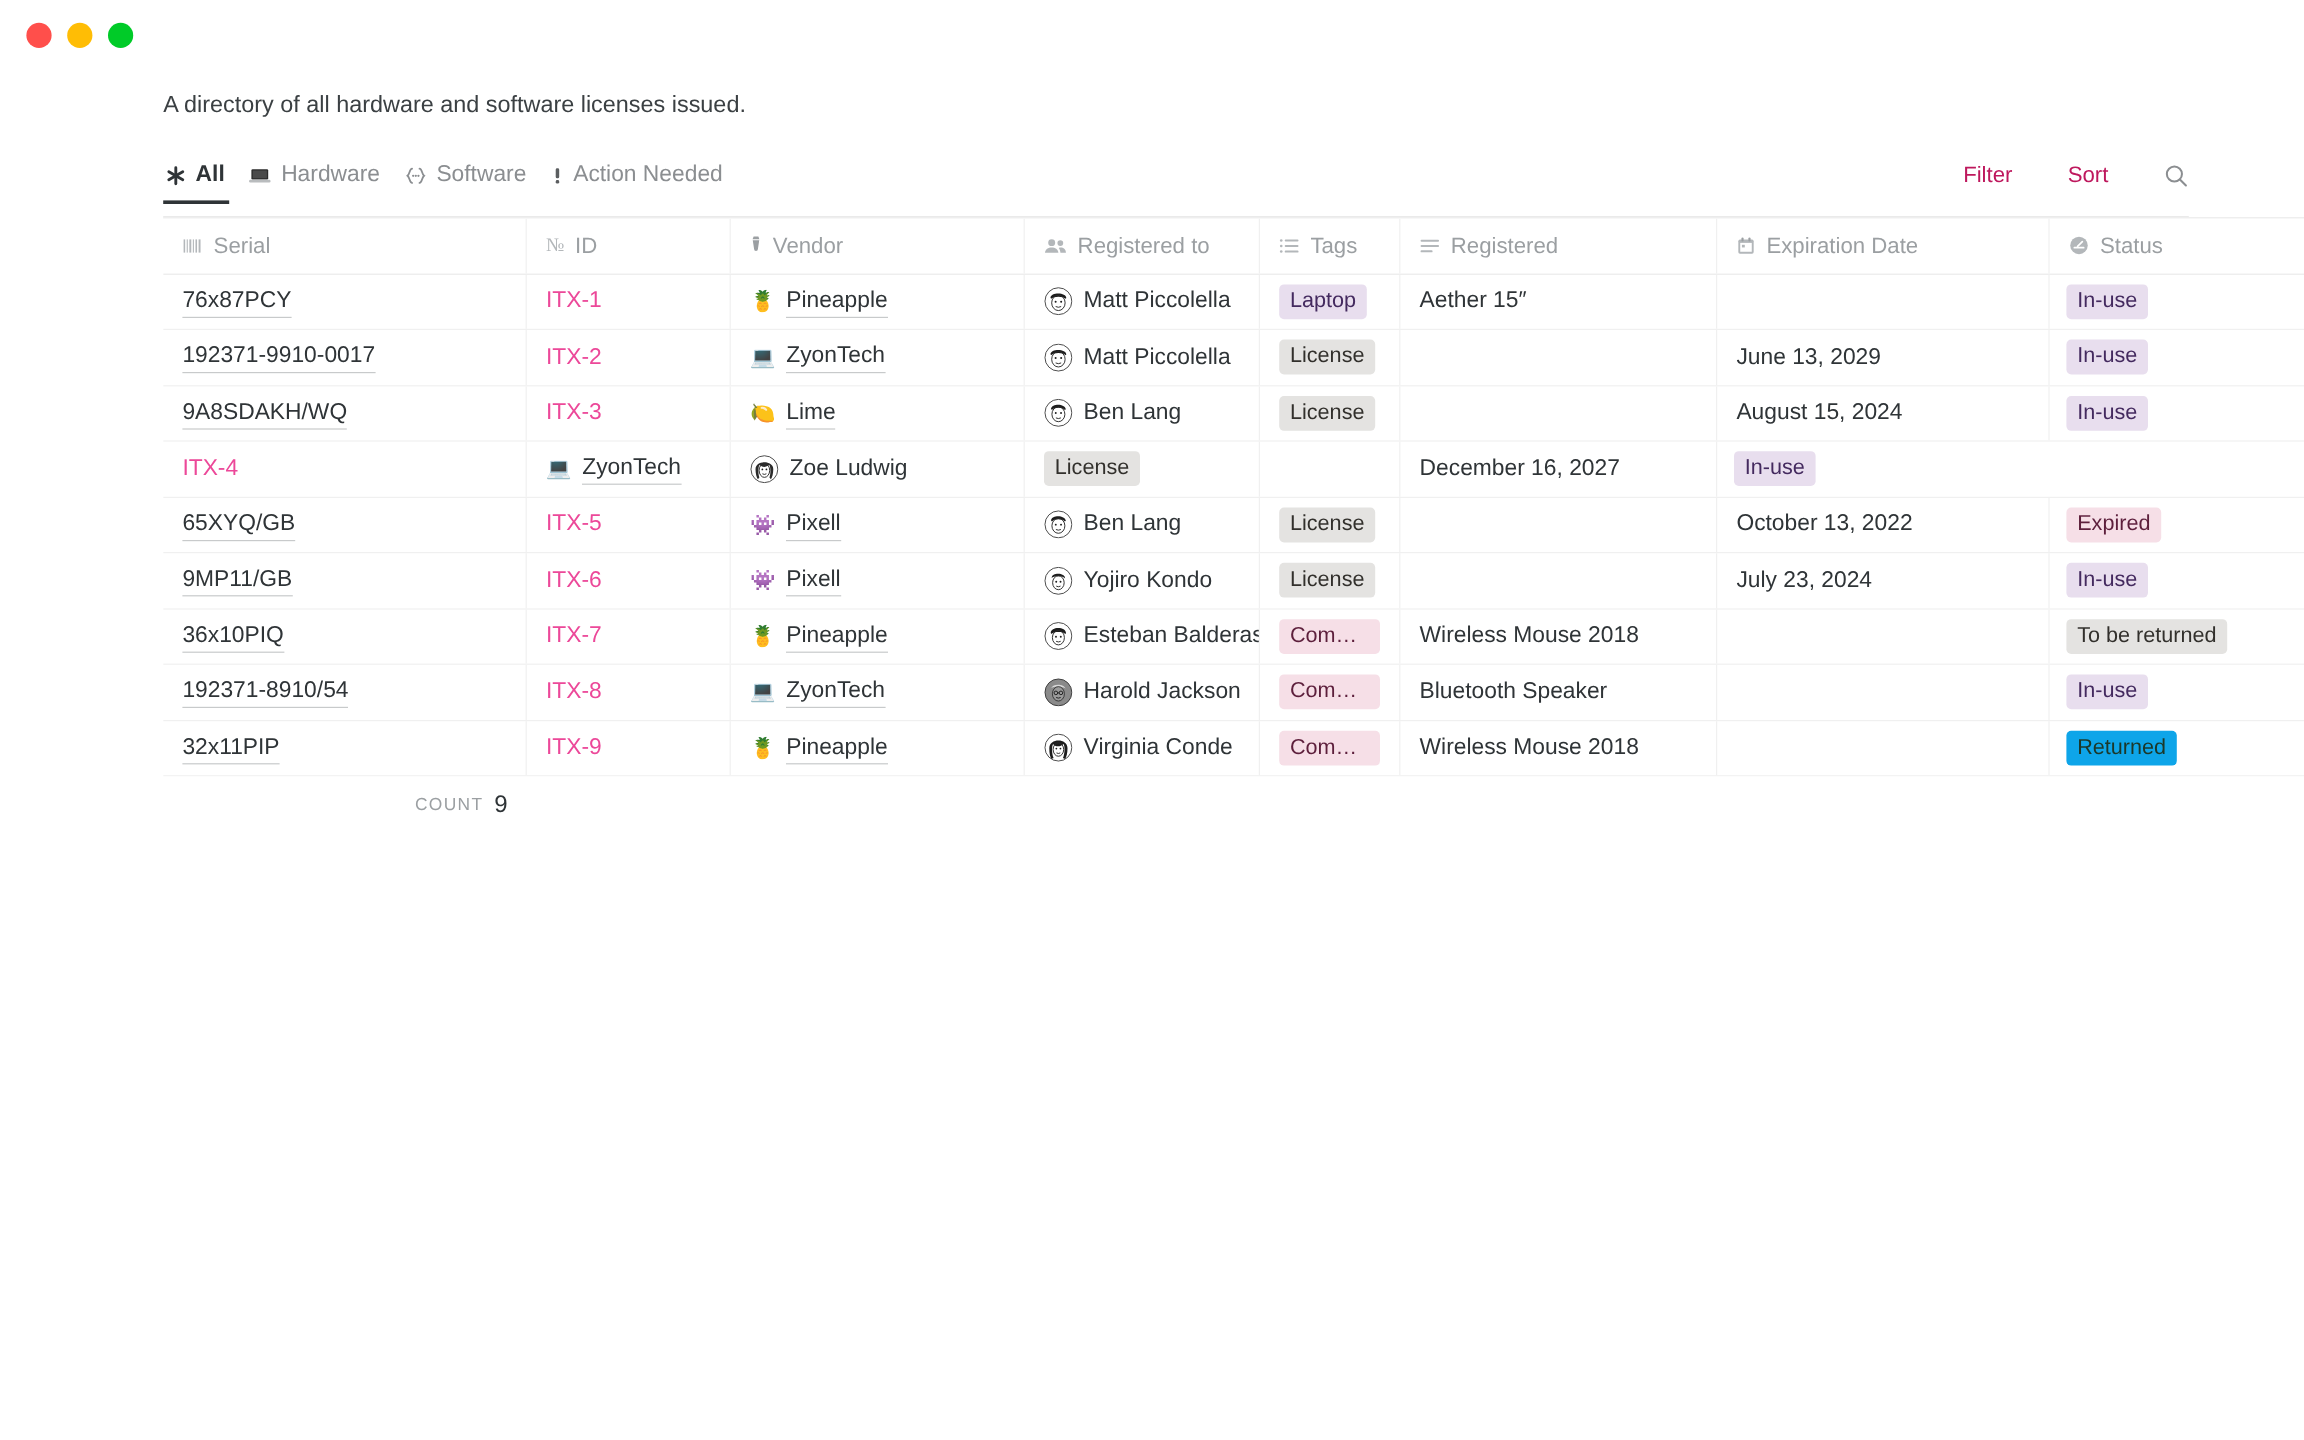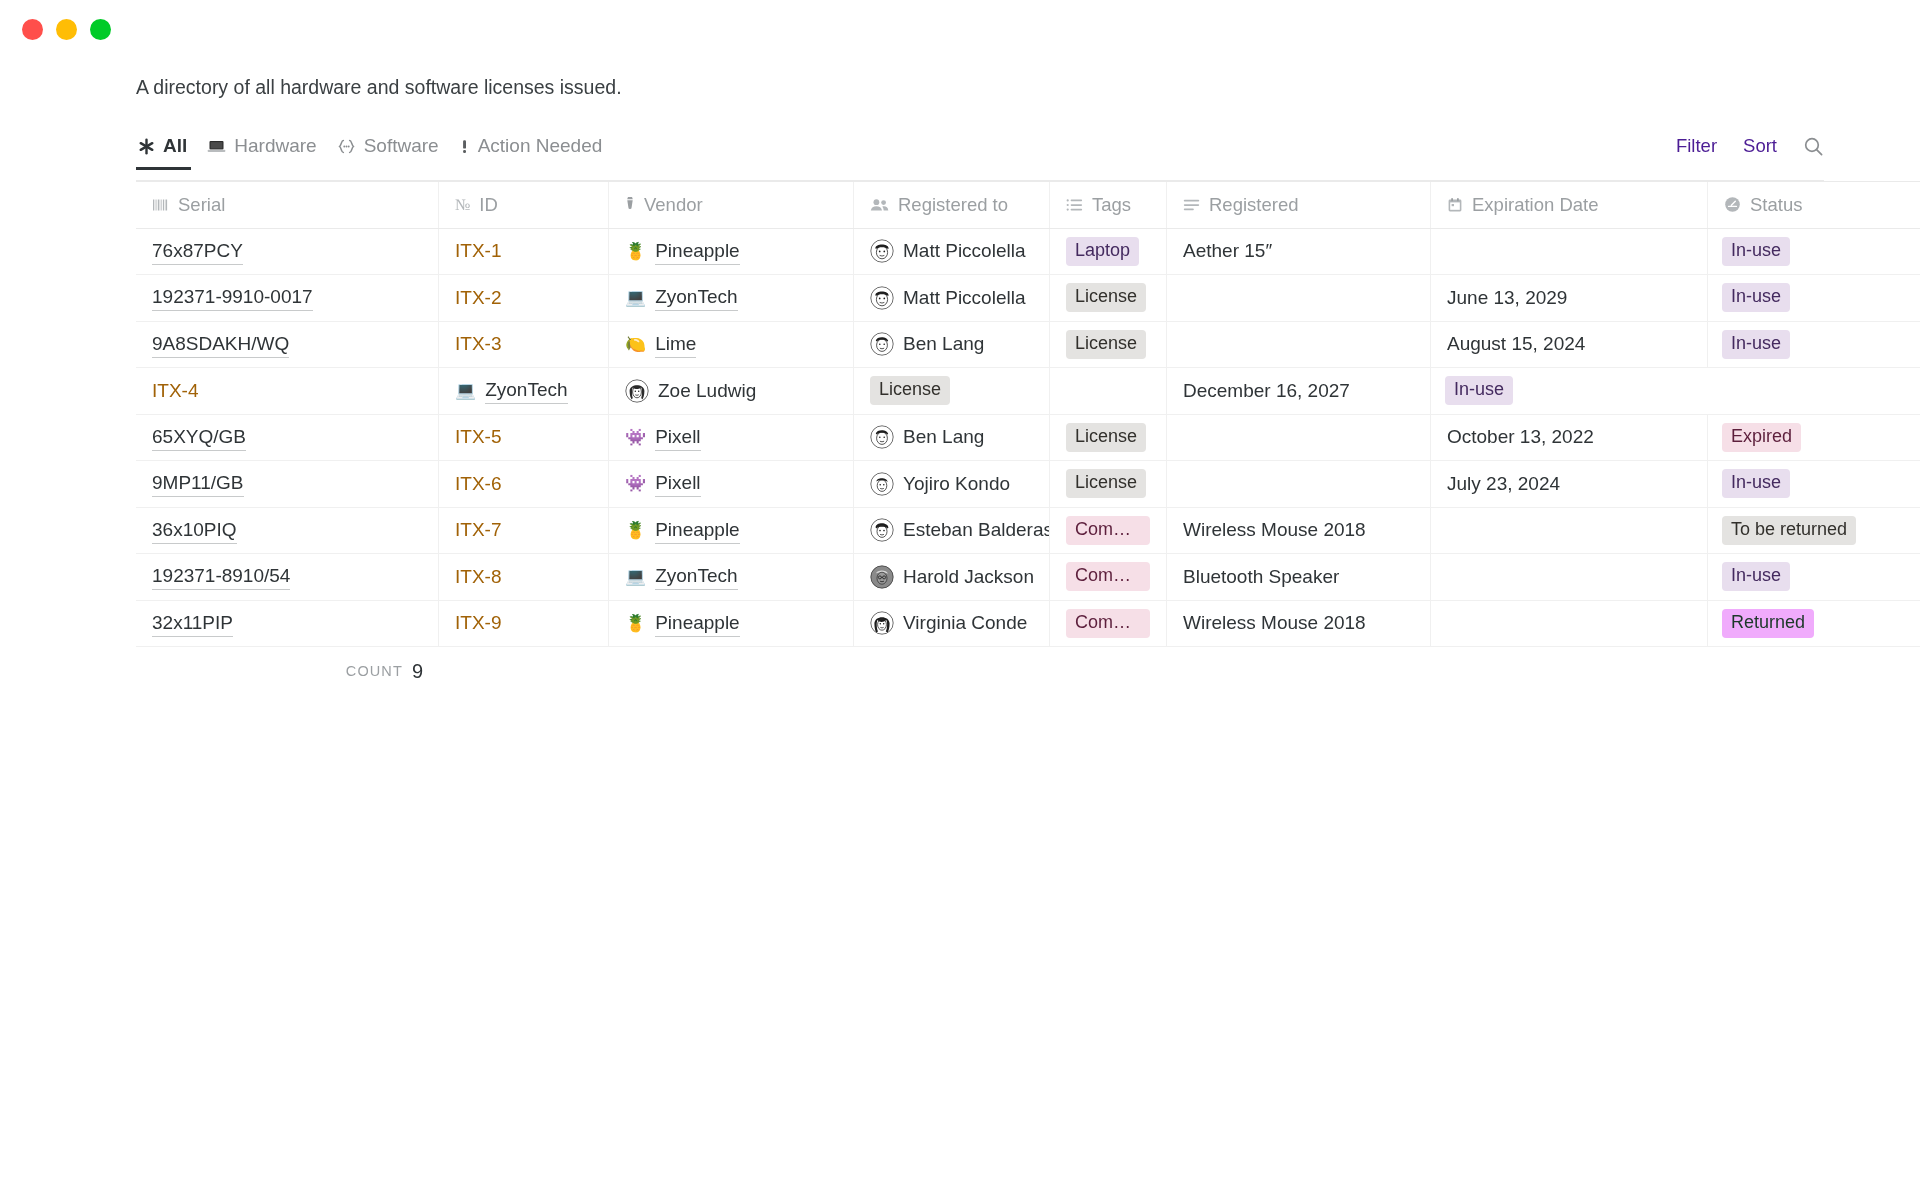--- a/index.html
+++ b/index.html
@@ -81,22 +81,23 @@
     left: 0; right: 10px; bottom: -1.5px;
     height: 2.5px;
     background: #2f3437;
   }
   .tab-ic { font-size: 17px; line-height: 1; display: inline-flex; }
   .tab-ic svg { display: block; }
 
   .tools { display: flex; align-items: center; gap: 26px; padding-bottom: 13px; }
   .tool {
     font-size: 18.5px;
-    color: #4c1d95;
+    color: #be185d;
     cursor: pointer;
+    margin-left: 20px;
   }
   .tool svg { display: block; }
 
   
   .table {
     margin-top: 0;
     width: 1784px;
     border-top: 1.5px solid #eaeaea;
     overflow: hidden;
   }
@@ -123,21 +124,21 @@
   .row.head .cell { color: #9b9fa2; font-size: 18.5px; }
   .hd-ic { display: inline-flex; align-items: center; color: #b3b7ba; flex: 0 0 auto; }
   .hd-ic svg { display: block; }
   .hd-ic.num { font-size: 16px; color: #b3b7ba; font-family: "Liberation Serif", serif; }
 
   .link {
     border-bottom: 1.2px solid #c8cacb;
     line-height: 1.35;
     cursor: pointer;
   }
-  .muted { color: #a16207; }
+  .muted { color: #ec4899; }
 
   .emoji { font-size: 17px; line-height: 1; flex: 0 0 auto; }
 
   
   .avatar {
     width: 24px; height: 24px;
     border-radius: 50%;
     flex: 0 0 auto;
     overflow: hidden;
     background: #fff;
@@ -152,21 +153,21 @@
     font-size: 18px;
     line-height: 1.2;
     max-width: 100%;
     overflow: hidden;
     text-overflow: ellipsis;
     white-space: nowrap;
   }
   .pill-gray   { background: #e4e3e1; color: #32302c; }
   .pill-purple { background: #e8deee; color: #442a5f; }
   .pill-pink   { background: #f6dfe7; color: #5d1f3c; }
-  .pill-green  { background: #f0abfc; color: #1c3829; text-align: center; }
+  .pill-green  { background: #0ea5e9; color: #1c3829; text-align: center; }
 
   .status-cell { padding-left: 14px; padding-right: 0; }
 
   
   .countrow {
     width: 1784px;
     display: grid;
     grid-template-columns: 303px 170px 245px 196px 117px 264px 277px 212px;
   }
   .countcell {

